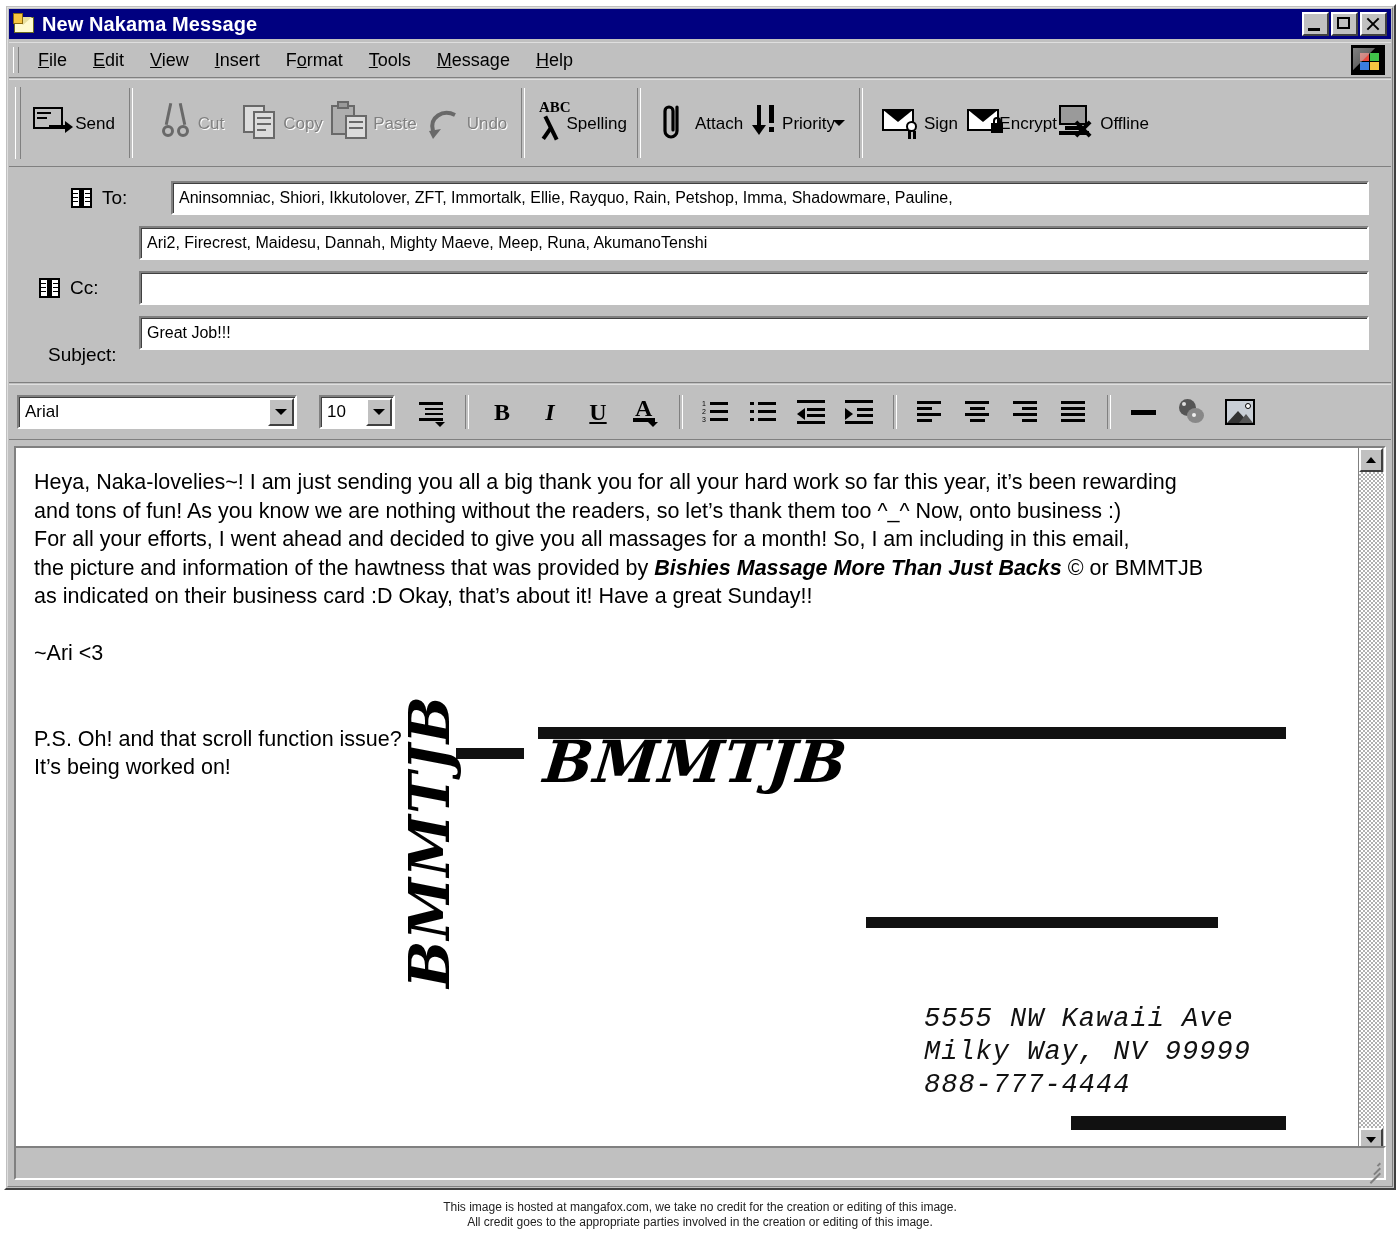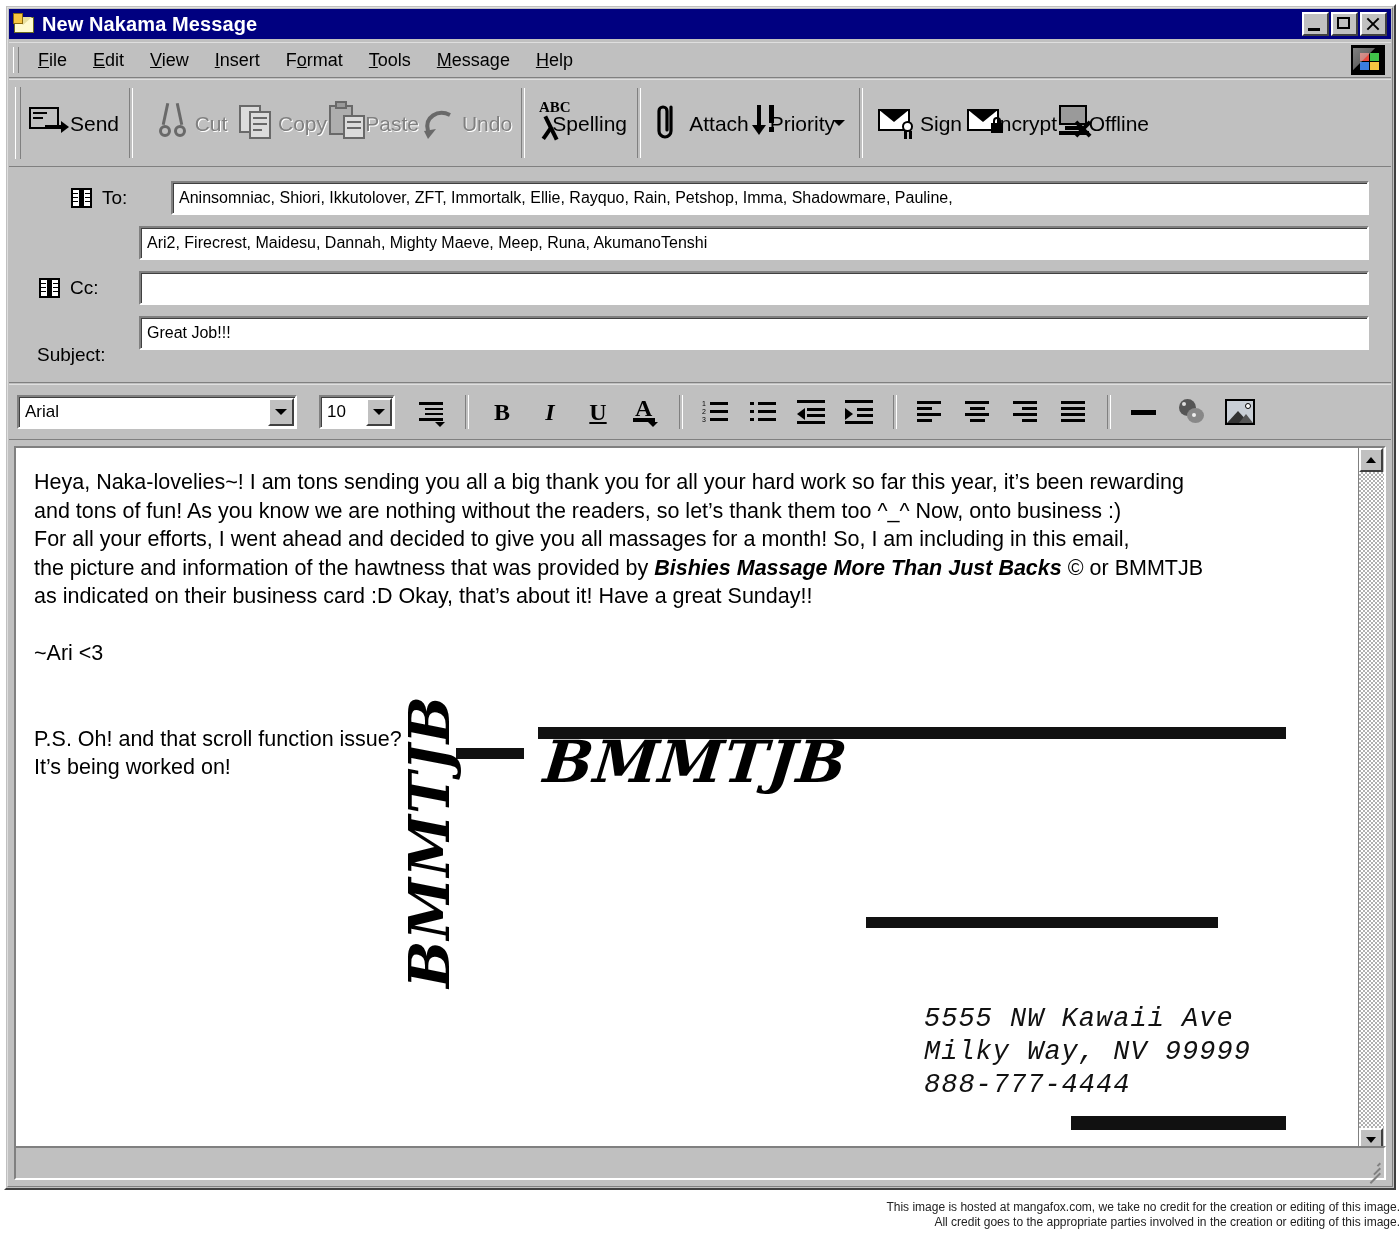--- a/index.html
+++ b/index.html
@@ -196,21 +196,21 @@
     justify-content: center;
     cursor: default;
     flex: 0 0 auto;
   }
   .tb-btn .ico {
     height: 42px; width: 44px;
     position: relative;
     margin-bottom: 2px;
   }
   .tb-btn .lab {
-    font-size: 21px;
+    font-size: 17px;
     color: #000000;
     line-height: 1;
   }
   .tb-btn.disabled .lab {
     color: #808080;
     text-shadow: 1px 1px 0 #ffffff;
   }
   .tb-dropdown {
     width: 20px; height: 80px;
     display: flex; align-items: center; justify-content: center;
@@ -246,21 +246,21 @@
     align-items: center;
   }
   .addr-label {
     width: 130px;
     display: flex;
     align-items: center;
     padding-left: 30px;
     box-sizing: border-box;
     flex: 0 0 auto;
   }
-  .addr-label.noicon { padding-left: 28px; margin-top: 44px; }
+  .addr-label.noicon { padding-left: 39px; margin-top: 44px; }
   .ab-icon {
     width: 22px; height: 20px;
     margin-right: 9px;
     position: relative;
     flex: 0 0 auto;
   }
   .ab-icon .pg {
     position: absolute; top: 0; width: 10px; height: 20px;
     background: #fff; border: 2px solid #000; box-sizing: border-box;
   }
@@ -496,21 +496,21 @@
     height: 2px; transform-origin: right bottom;
   }
   .rg1 { right: 1px; bottom: 3px;  width: 14px; transform: rotate(-45deg); }
   .rg2 { right: 1px; bottom: 8px;  width: 9px;  transform: rotate(-45deg); }
   .rg3 { right: 1px; bottom: 13px; width: 4px;  transform: rotate(-45deg); }
 
   
   .credit {
     position: absolute;
     left: 0; right: 0; bottom: 6px;
-    text-align: right;
+    text-align: center;
     font-size: 12px;
     line-height: 15px;
     color: #222;
     font-family: "Liberation Sans", sans-serif;
   }
 </style>
 </head>
 <body>
 
 <div id="screen">
@@ -883,21 +883,21 @@
           <span style="position:absolute;left:20px;top:4px;width:6px;height:6px;border-radius:50%;background:#fff;border:1px solid #000;box-sizing:border-box;"></span>
           <span style="position:absolute;left:2px;bottom:2px;width:0;height:0;border-left:11px solid transparent;border-right:11px solid transparent;border-bottom:12px solid #333;"></span>
           <span style="position:absolute;left:14px;bottom:2px;width:0;height:0;border-left:7px solid transparent;border-right:7px solid transparent;border-bottom:9px solid #555;"></span>
         </span>
       </div>
     </div>
 
     <div class="body-area">
 
       <div class="body-text">
-        <div>Heya, Naka-lovelies~! I am tons sending you all a big thank you for all your hard work so far this year, it’s been rewarding</div>
+        <div>Heya, Naka-lovelies~! I am just sending you all a big thank you for all your hard work so far this year, it’s been rewarding</div>
         <div>and tons of fun! As you know we are nothing without the readers, so let’s thank them too ^_^ Now, onto business :)</div>
         <div>For all your efforts, I went ahead and decided to give you all massages for a month! So, I am including in this email,</div>
         <div><span>the picture and information of the hawtness that was provided by </span><span class="bi">Bishies Massage More Than Just Backs</span><span> © or BMMTJB</span></div>
         <div>as indicated on their business card :D Okay, that’s about it! Have a great Sunday!!</div>
         <div class="blank"></div>
         <div>~Ari &lt;3</div>
         <div class="blank"></div>
         <div class="blank"></div>
         <div>P.S. Oh! and that scroll function issue?</div>
         <div>It’s being worked on!</div>

